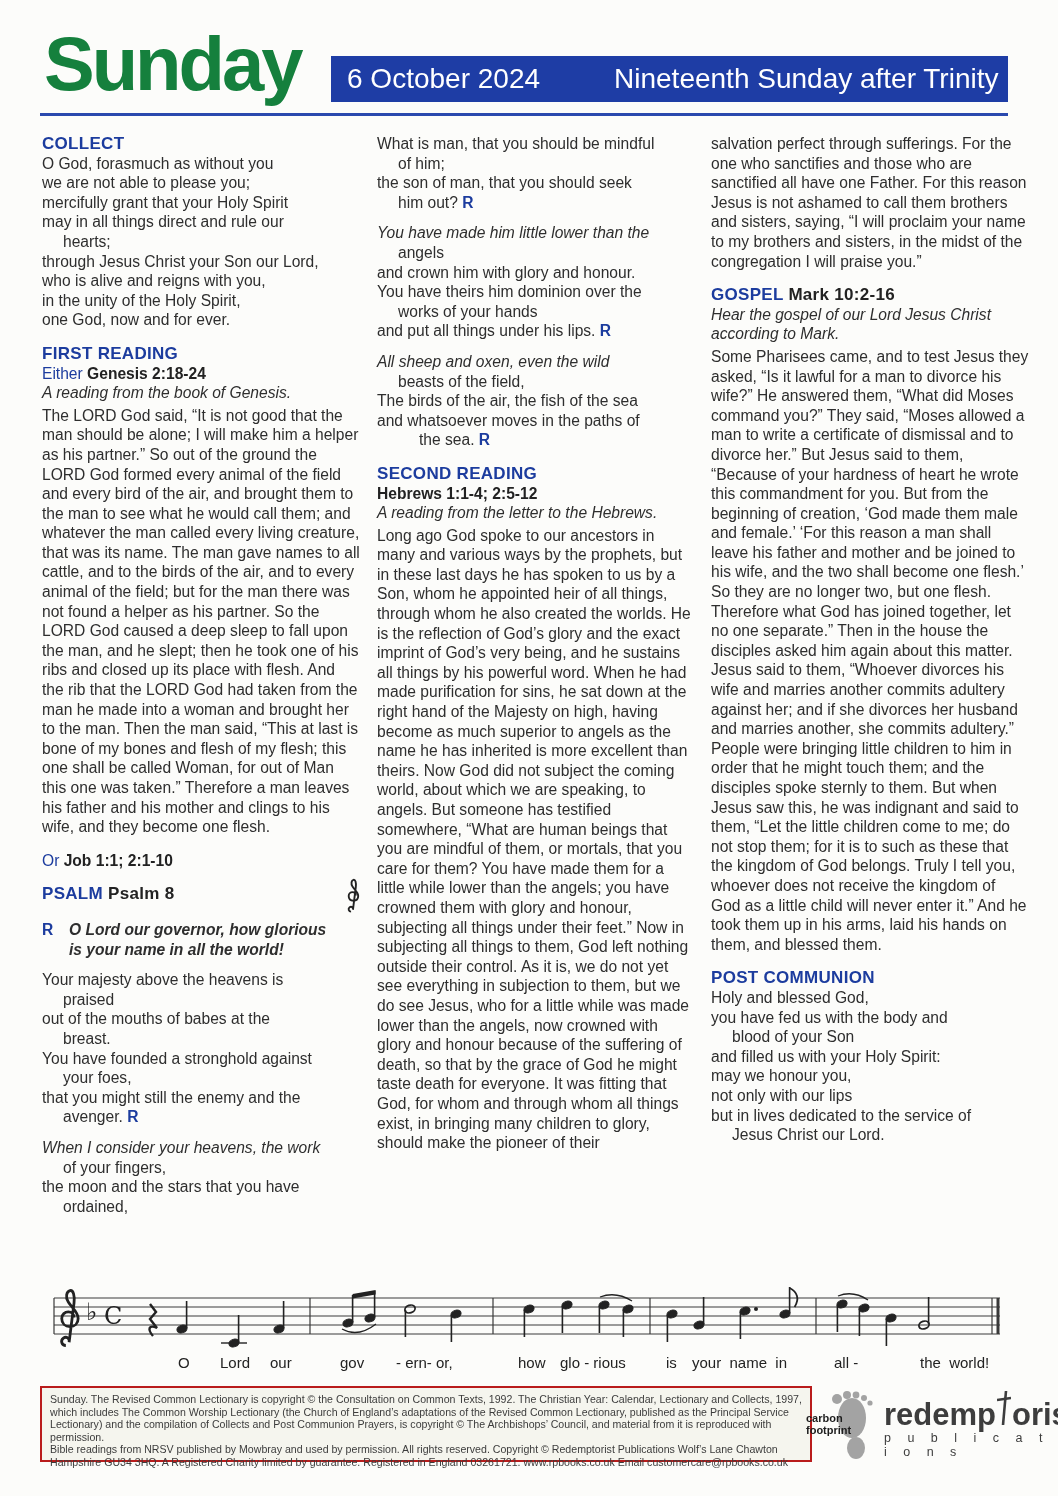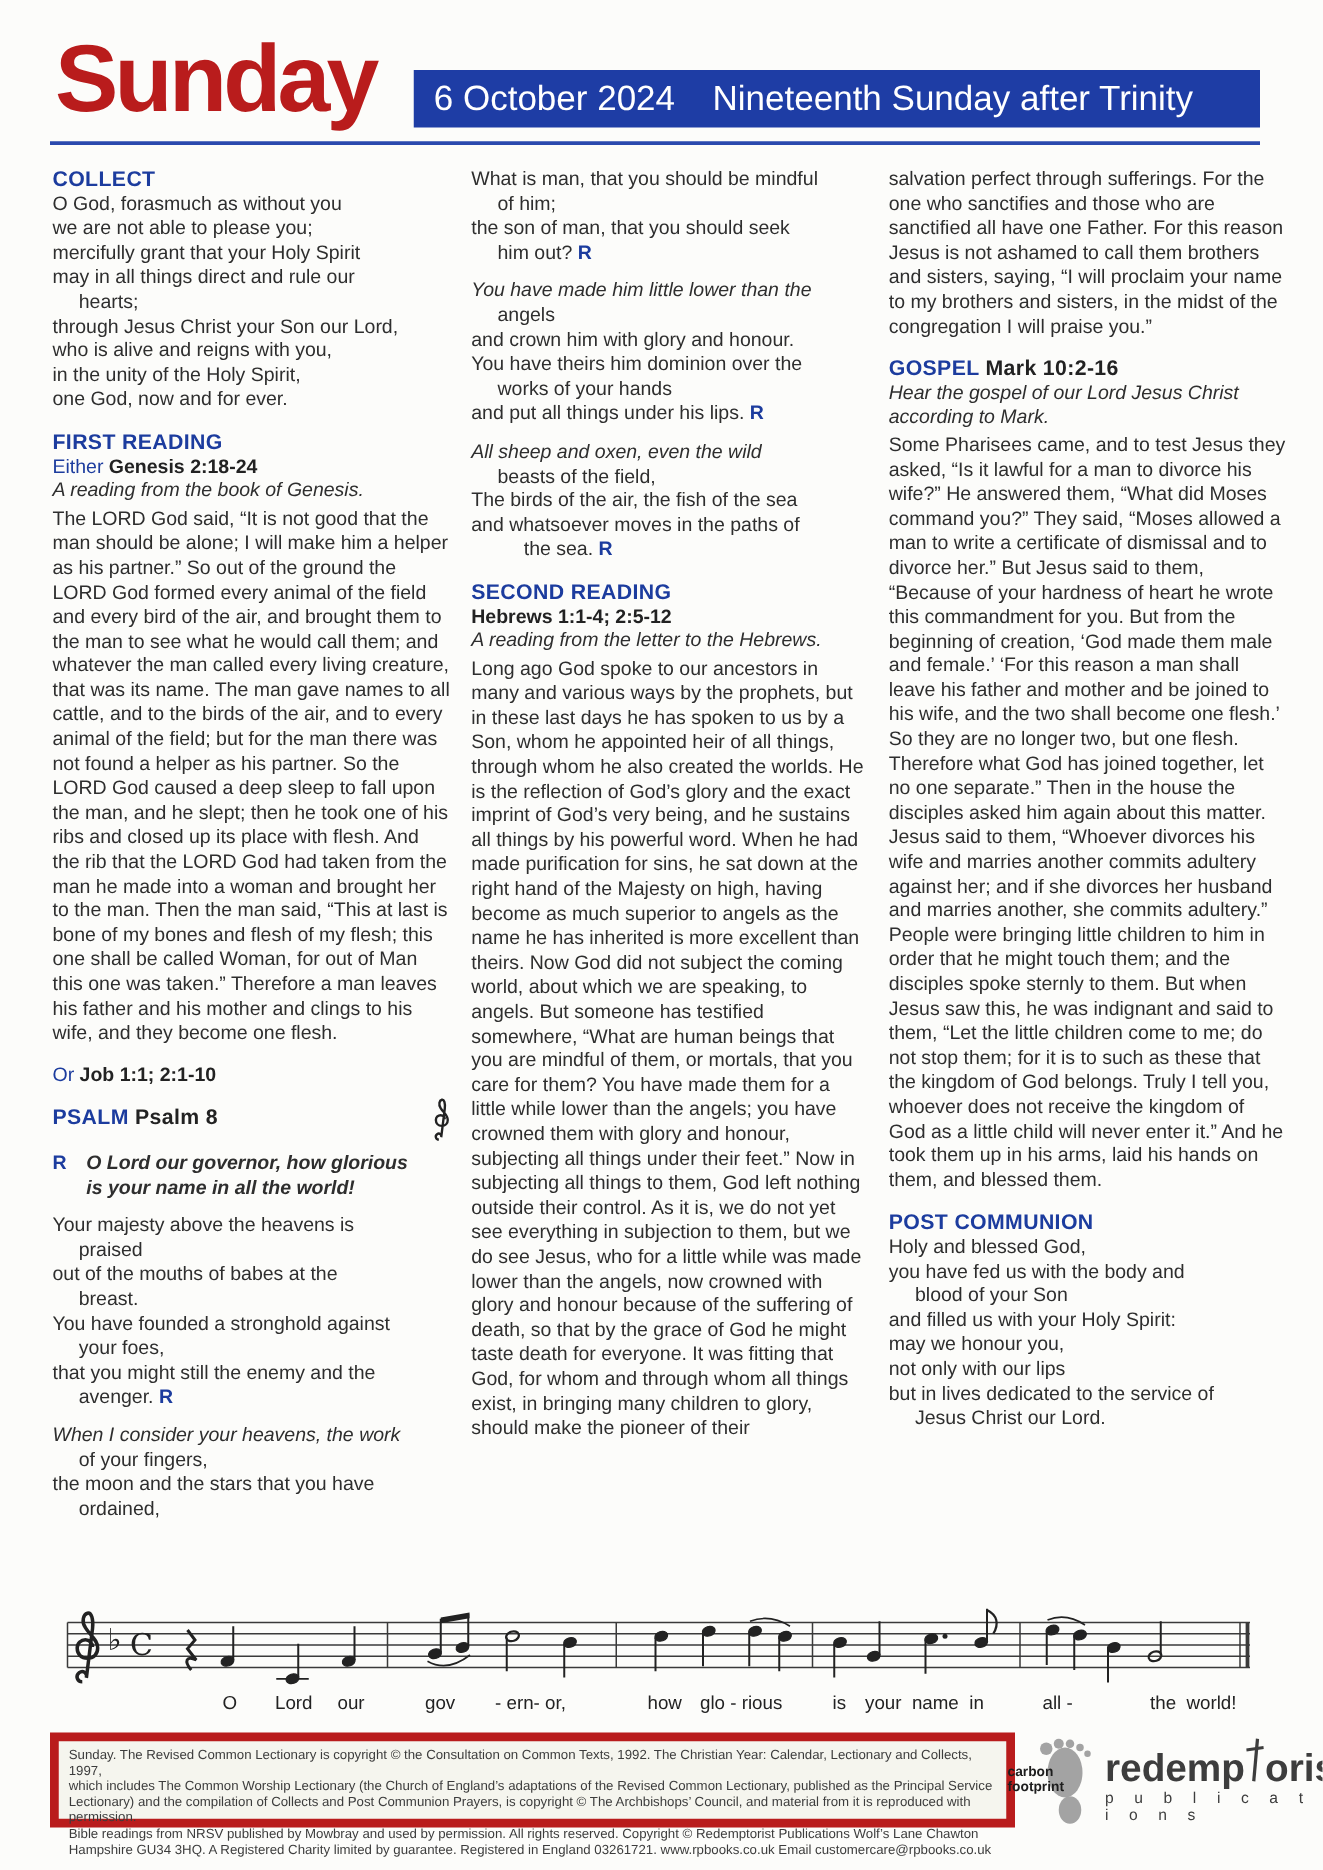--- a/index.html
+++ b/index.html
@@ -6,26 +6,26 @@
   body{
     width:1058px;height:1496px;position:relative;
     background:#fcfcfa;color:#2e2e2e;
     font-family:"Liberation Sans",sans-serif;
     overflow:hidden;
   }
   
   .masthead{
     position:absolute;left:44px;top:26px;
     font-size:76px;font-weight:bold;letter-spacing:-3px;
-    color:#b91c1c;line-height:1;
+    color:#15803d;line-height:1;
   }
   .banner{
     position:absolute;left:331px;top:56px;width:677px;height:46px;
     background:#1e3da5;color:#ffffff;display:flex;align-items:center;
-    box-sizing:border-box;padding-left:16px;font-size:28px;
+    box-sizing:border-box;padding-left:16px;font-size:28px;gap:44px;
   }
   .banner .date{margin-right:30px;}
   .header-rule{
     position:absolute;left:40px;top:113px;width:968px;height:3px;
     background:#2a49ae;
   }
   
   .col{position:absolute;top:134px;width:318px;font-size:15.6px;line-height:19.6px;}
   #col1{left:42px;}
   #col2{left:377px;}
@@ -49,21 +49,21 @@
   .rletter{width:27px;flex:none;}
   .rtext{font-style:italic;font-weight:bold;}
   .psalm-head-row{display:flex;justify-content:space-between;align-items:flex-start;}
   .clef-icon{margin-top:-8px;}
   
   .music{position:absolute;left:48px;top:1282px;width:968px;height:102px;}
   .lyrics span{position:absolute;top:72px;font-size:15px;color:#222;white-space:pre;}
   
   .footer-box{
     position:absolute;left:40px;top:1386px;width:772px;height:76px;
-    box-sizing:border-box;border:7px solid #b91c1c;background:#f5f5ee;
+    box-sizing:border-box;border:2px solid #b91c1c;background:#f5f5ee;
     padding:5px 8px;font-size:10.6px;line-height:12.6px;color:#3c3c3c;
   }
   .carbon{position:absolute;left:806px;top:1390px;width:76px;height:72px;}
   .carbon .ctext{
     position:absolute;left:0;top:22px;font-size:11px;font-weight:bold;
     line-height:12px;color:#1d1d1d;text-align:left;
   }
   .brand{position:absolute;left:884px;top:1390px;width:170px;}
   .brand-name{
     font-size:31px;font-weight:bold;color:#3d3d3d;line-height:1;

